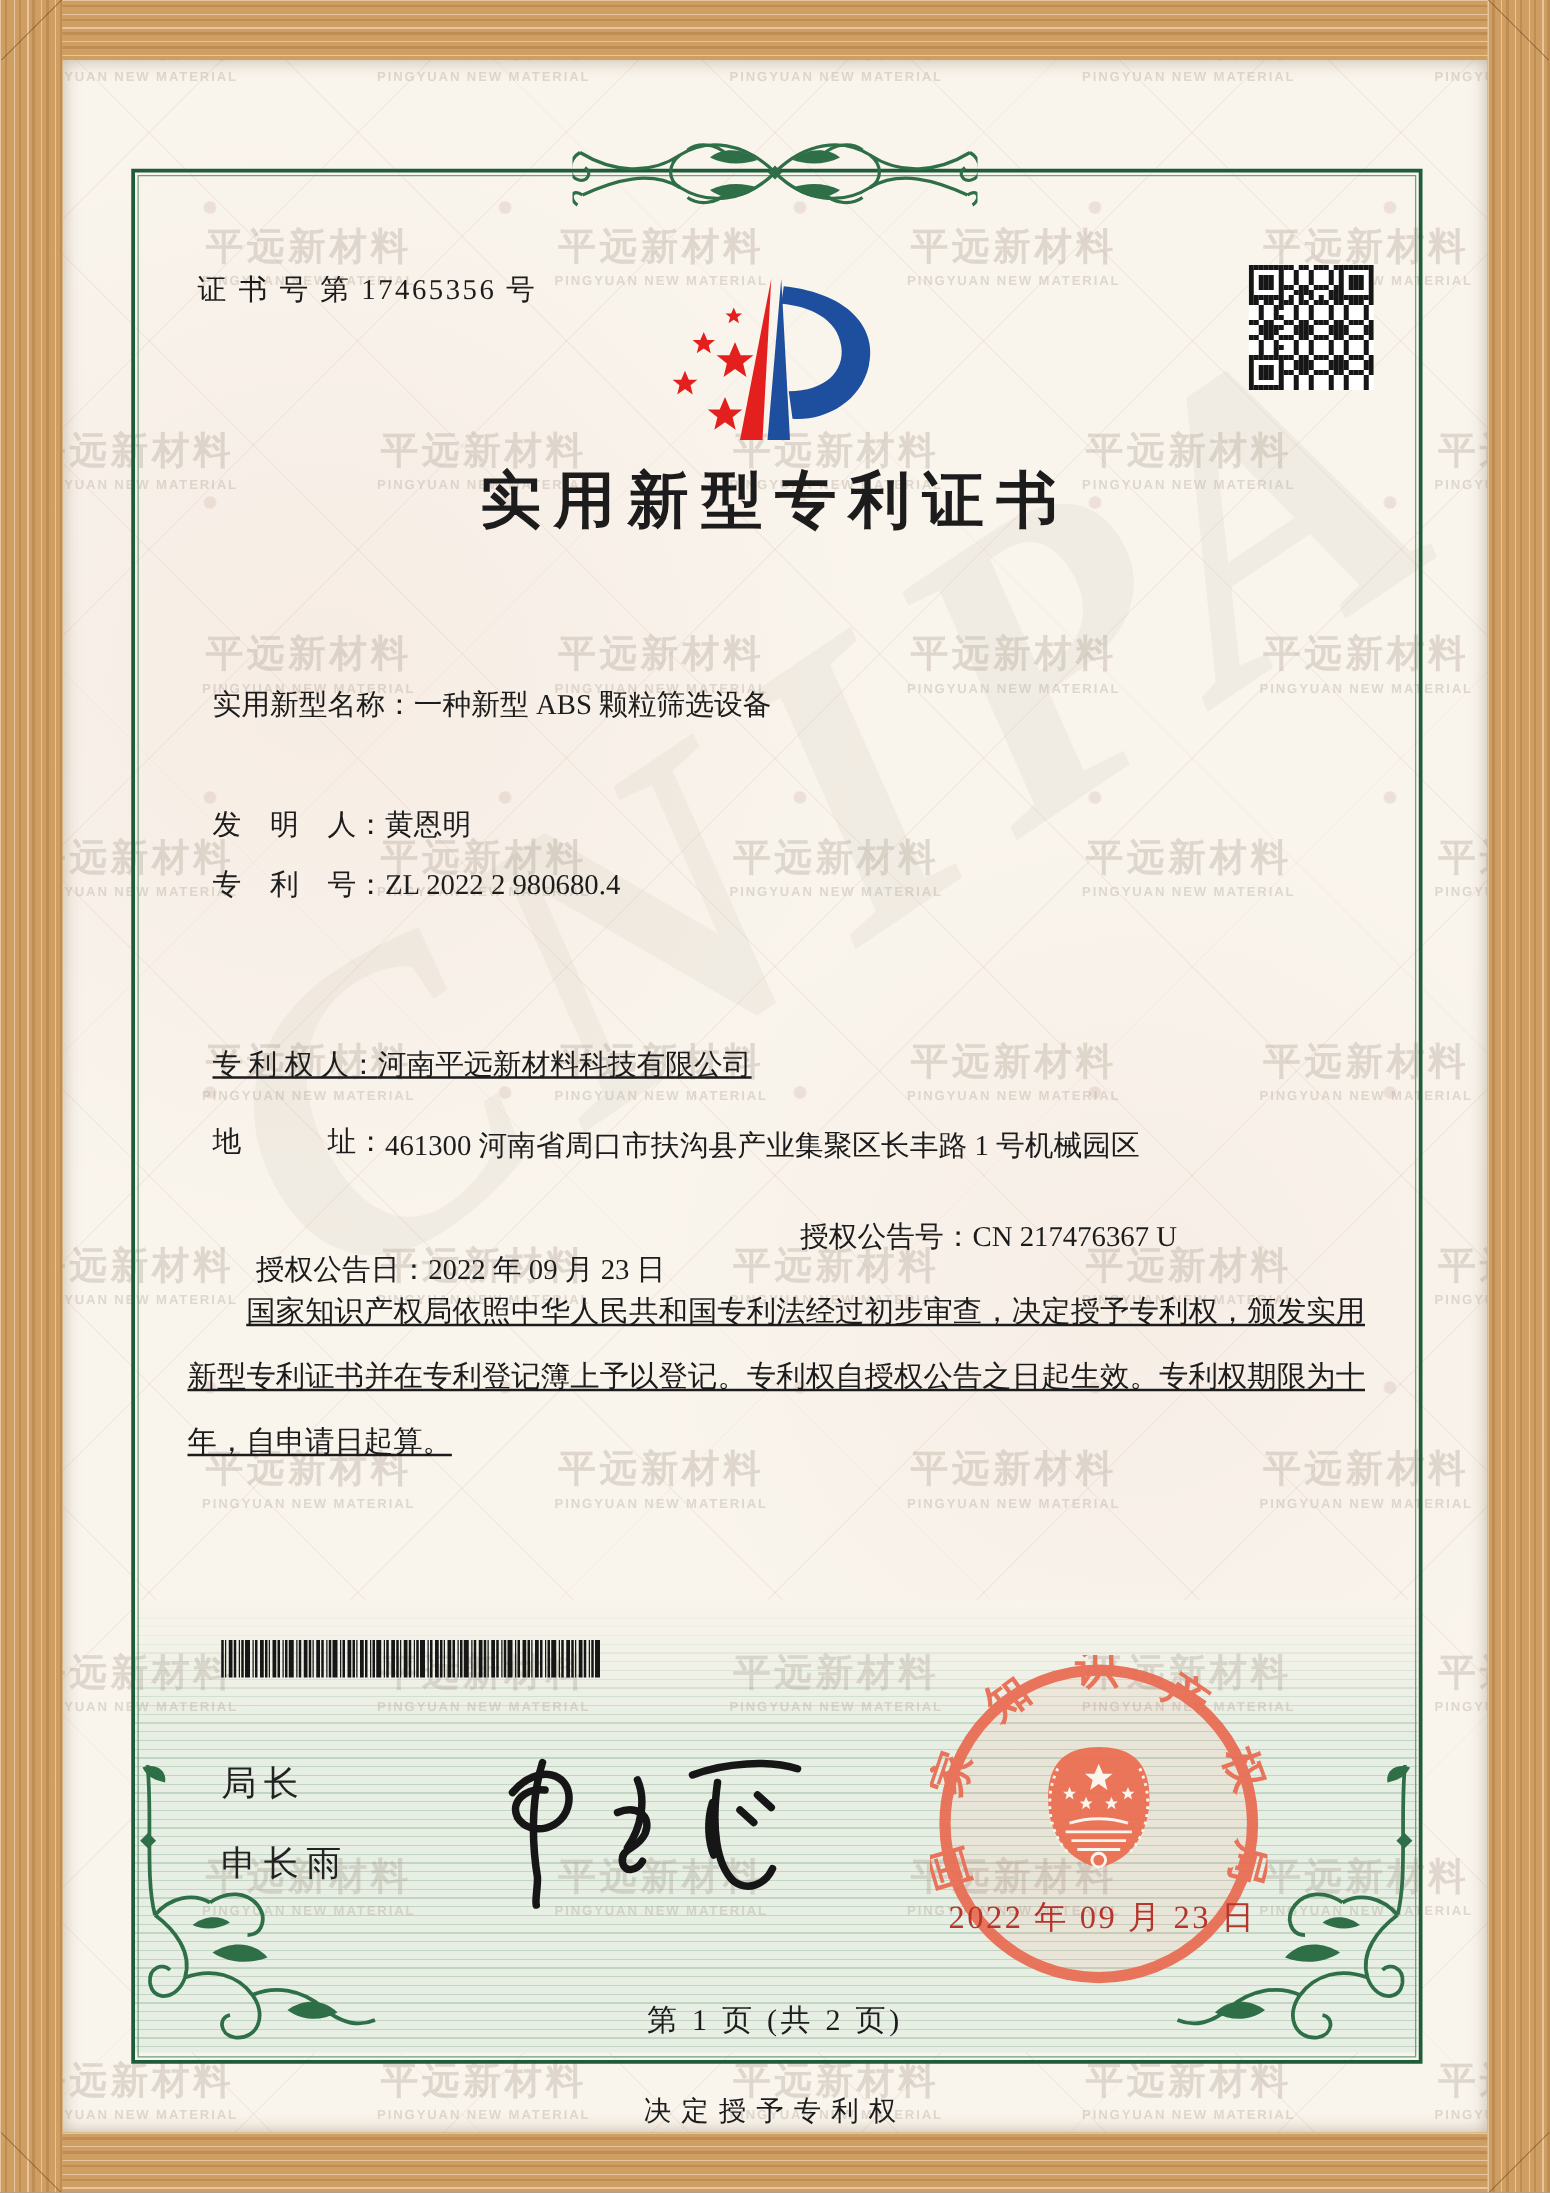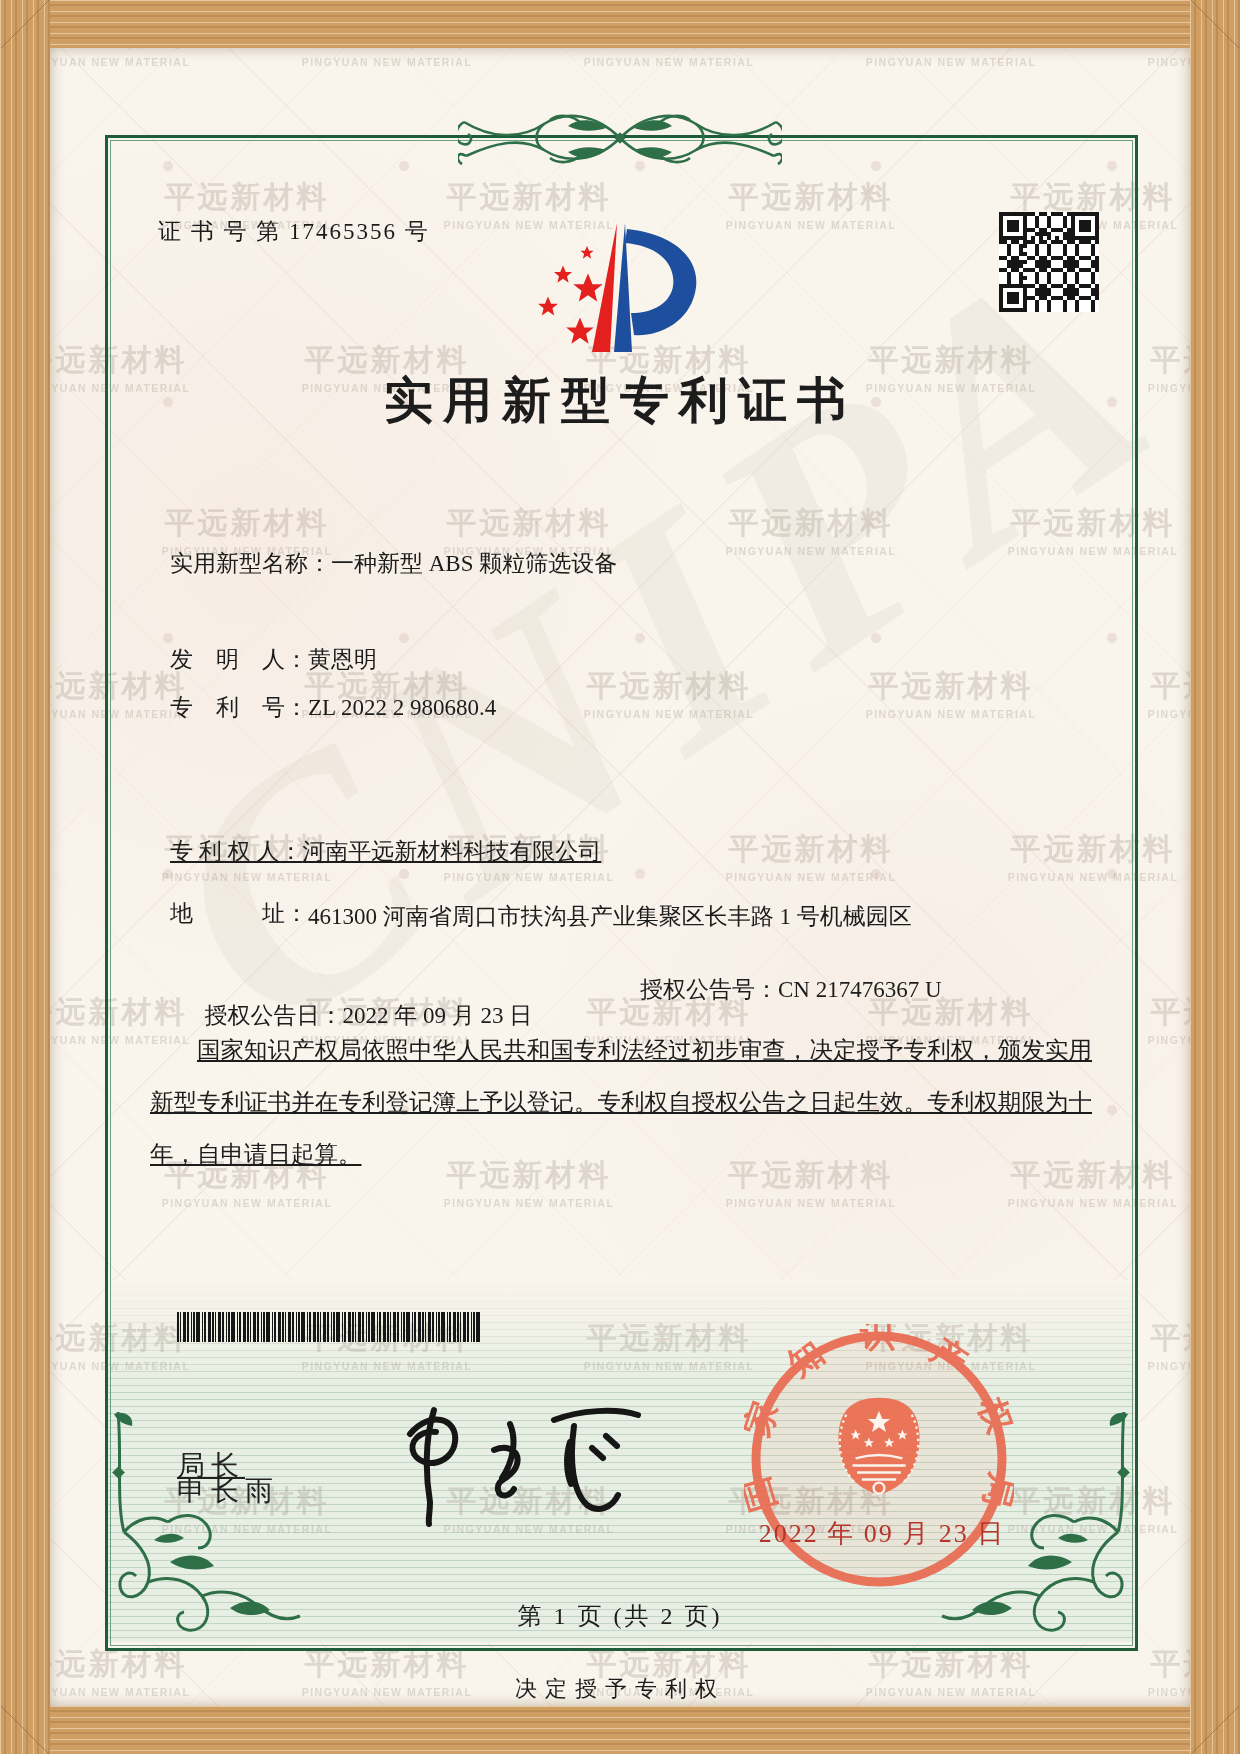--- a/index.html
+++ b/index.html
@@ -58,21 +58,21 @@
   .row-address{top:898px;white-space:normal;display:flex;}
   .row-address .val{width:628px;line-height:37px;white-space:normal;}
   .row-grant{top:974px;width:960px;}
   .grant2{position:absolute;left:470px;top:0;}
   .paras{position:absolute;left:150px;top:1024px;width:942px;font-size:23.5px;line-height:52px;text-align:justify;}
   .paras p{margin:0;text-indent:2em;text-decoration:underline;}
   .barcode{position:absolute;left:177px;top:1312px;width:310px;height:30px;}
   .barcode i{position:absolute;top:0;bottom:0;background:#161616;display:block;}
   .sig-label{position:absolute;left:177px;font-size:28px;letter-spacing:6px;
     font-family:"Liberation Sans","DejaVu Sans",sans-serif;color:#222;}
-  .sig-label.t1{top:1447px;text-decoration:underline;} .sig-label.t2{top:1472px;}
+  .sig-label.t1{top:1408px;} .sig-label.t2{top:1472px;}
   .signature{position:absolute;left:372px;top:1382px;z-index:5;}
   .seal{position:absolute;left:744px;top:1324px;z-index:5;}
   .page-no{position:absolute;left:0;top:1600px;width:1240px;text-align:center;font-size:24px;letter-spacing:3px;z-index:5;}
   .foot-note{position:absolute;left:0;top:1674px;width:1240px;text-align:center;font-size:22px;letter-spacing:8px;z-index:5;}
   .logo{position:absolute;left:530px;top:205px;}
   .qr{position:absolute;left:999px;top:212px;width:100px;height:100px;background:#fff;}
 </style>
 </head>
 <body>
 

